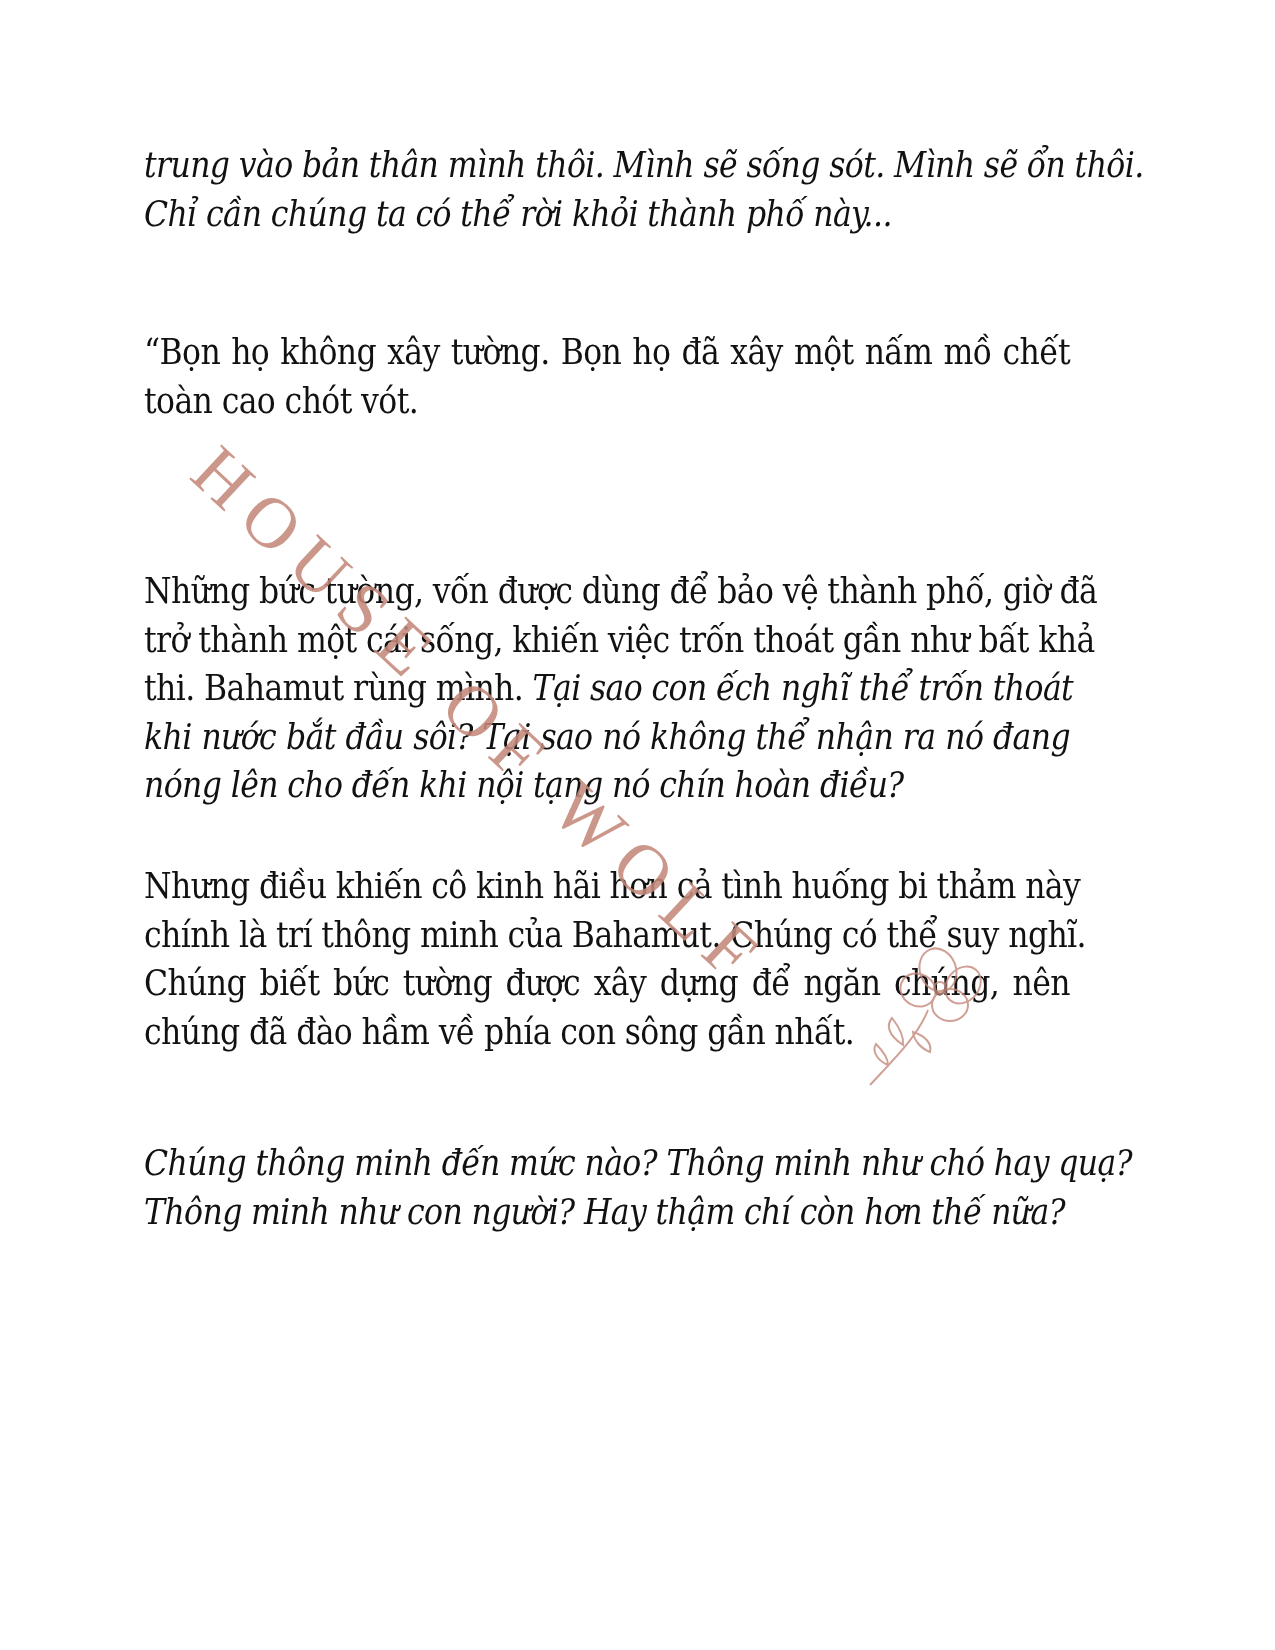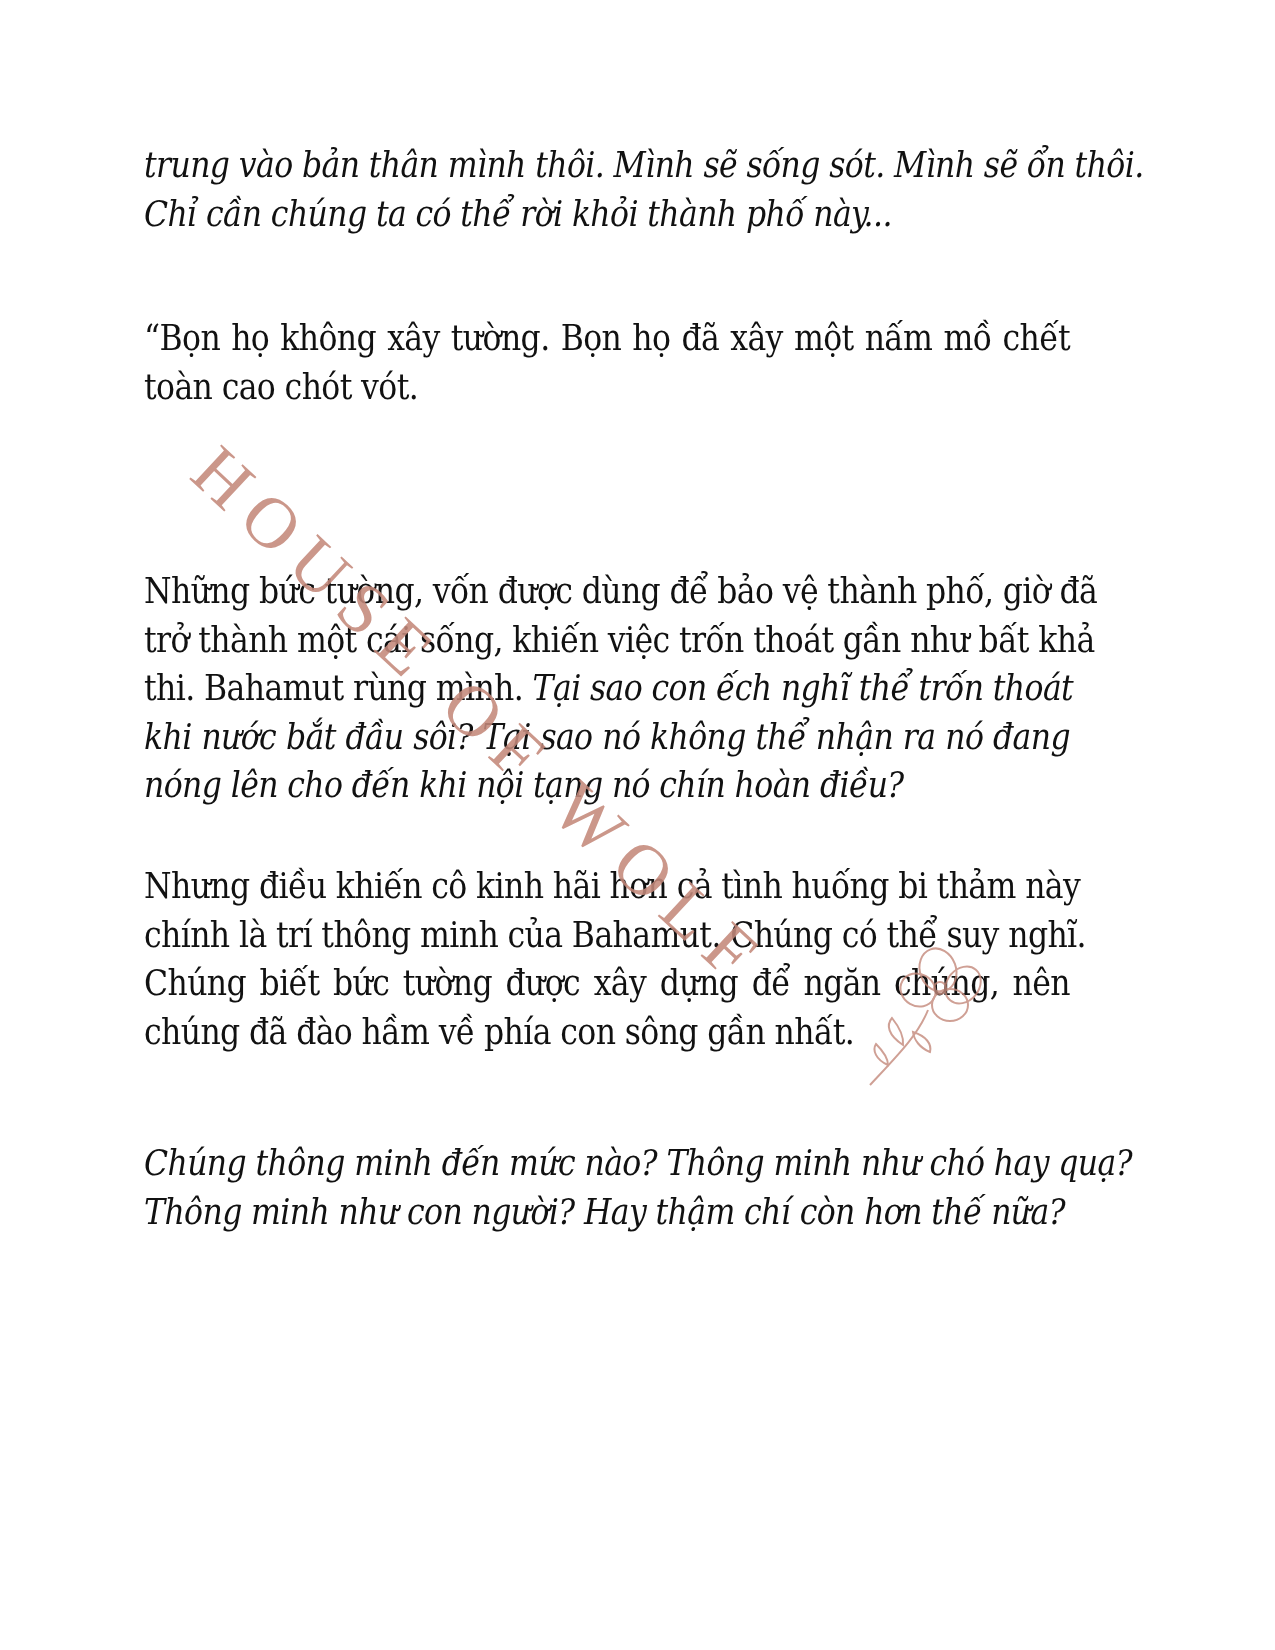--- a/index.html
+++ b/index.html
@@ -39,21 +39,21 @@
 </style>
 </head>
 <body>
 
 <div class="page">
 
   <div class="para" id="p0" style="top:141px;">
       <span class="ln"><span class="it">trung vào bản thân mình thôi. Mình sẽ sống sót. Mình sẽ ổn thôi.</span></span>
       <span class="ln last"><span class="it">Chỉ cần chúng ta có thể rời khỏi thành phố này...</span></span>
     </div>
-  <div class="para" id="p1" style="top:314px;">
+  <div class="para" id="p1" style="top:328px;">
       <span class="ln"><span>“Bọn họ không xây tường. Bọn họ đã xây một nấm mồ chết</span></span>
       <span class="ln last"><span>toàn cao chót vót.</span></span>
     </div>
   <div class="para" id="p2" style="top:543px;margin-top:24px;">
       <span class="ln"><span>Những bức tường, vốn được dùng để bảo vệ thành phố, giờ đã</span></span>
       <span class="ln"><span>trở thành một cái sống, khiến việc trốn thoát gần như bất khả</span></span>
       <span class="ln"><span>thi. Bahamut rùng mình. </span><span class="it">Tại sao con ếch nghĩ thể trốn thoát</span></span>
       <span class="ln"><span class="it">khi nước bắt đầu sôi? Tại sao nó không thể nhận ra nó đang</span></span>
       <span class="ln last"><span class="it">nóng lên cho đến khi nội tạng nó chín hoàn điều?</span></span>
     </div>

